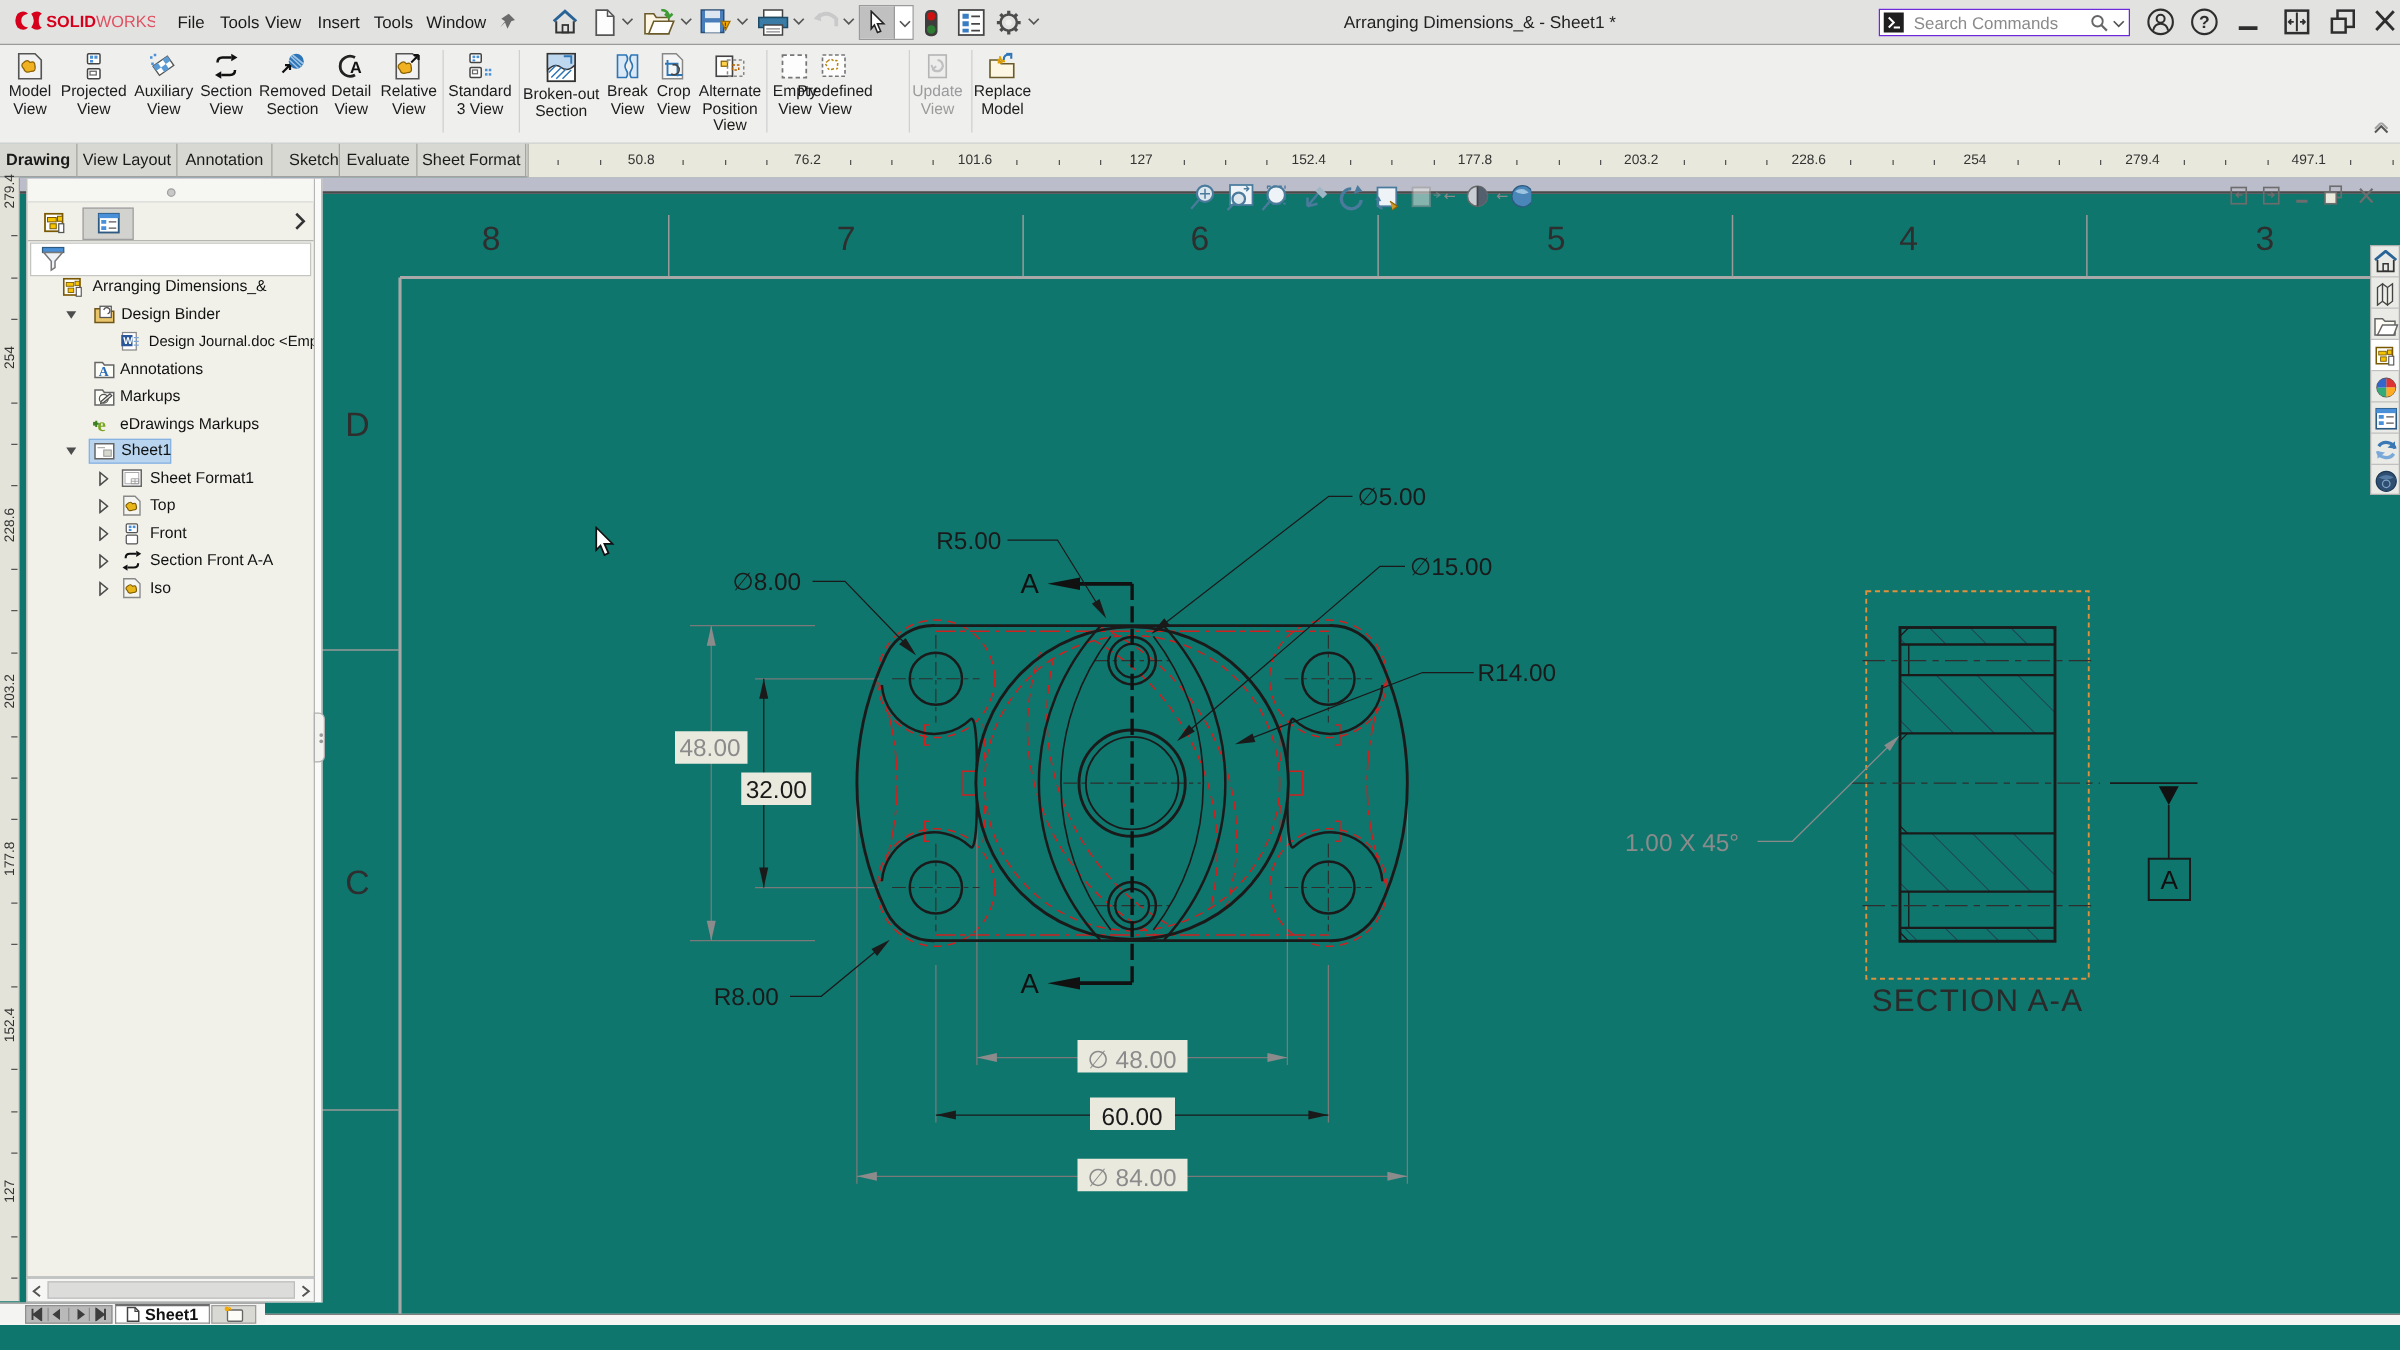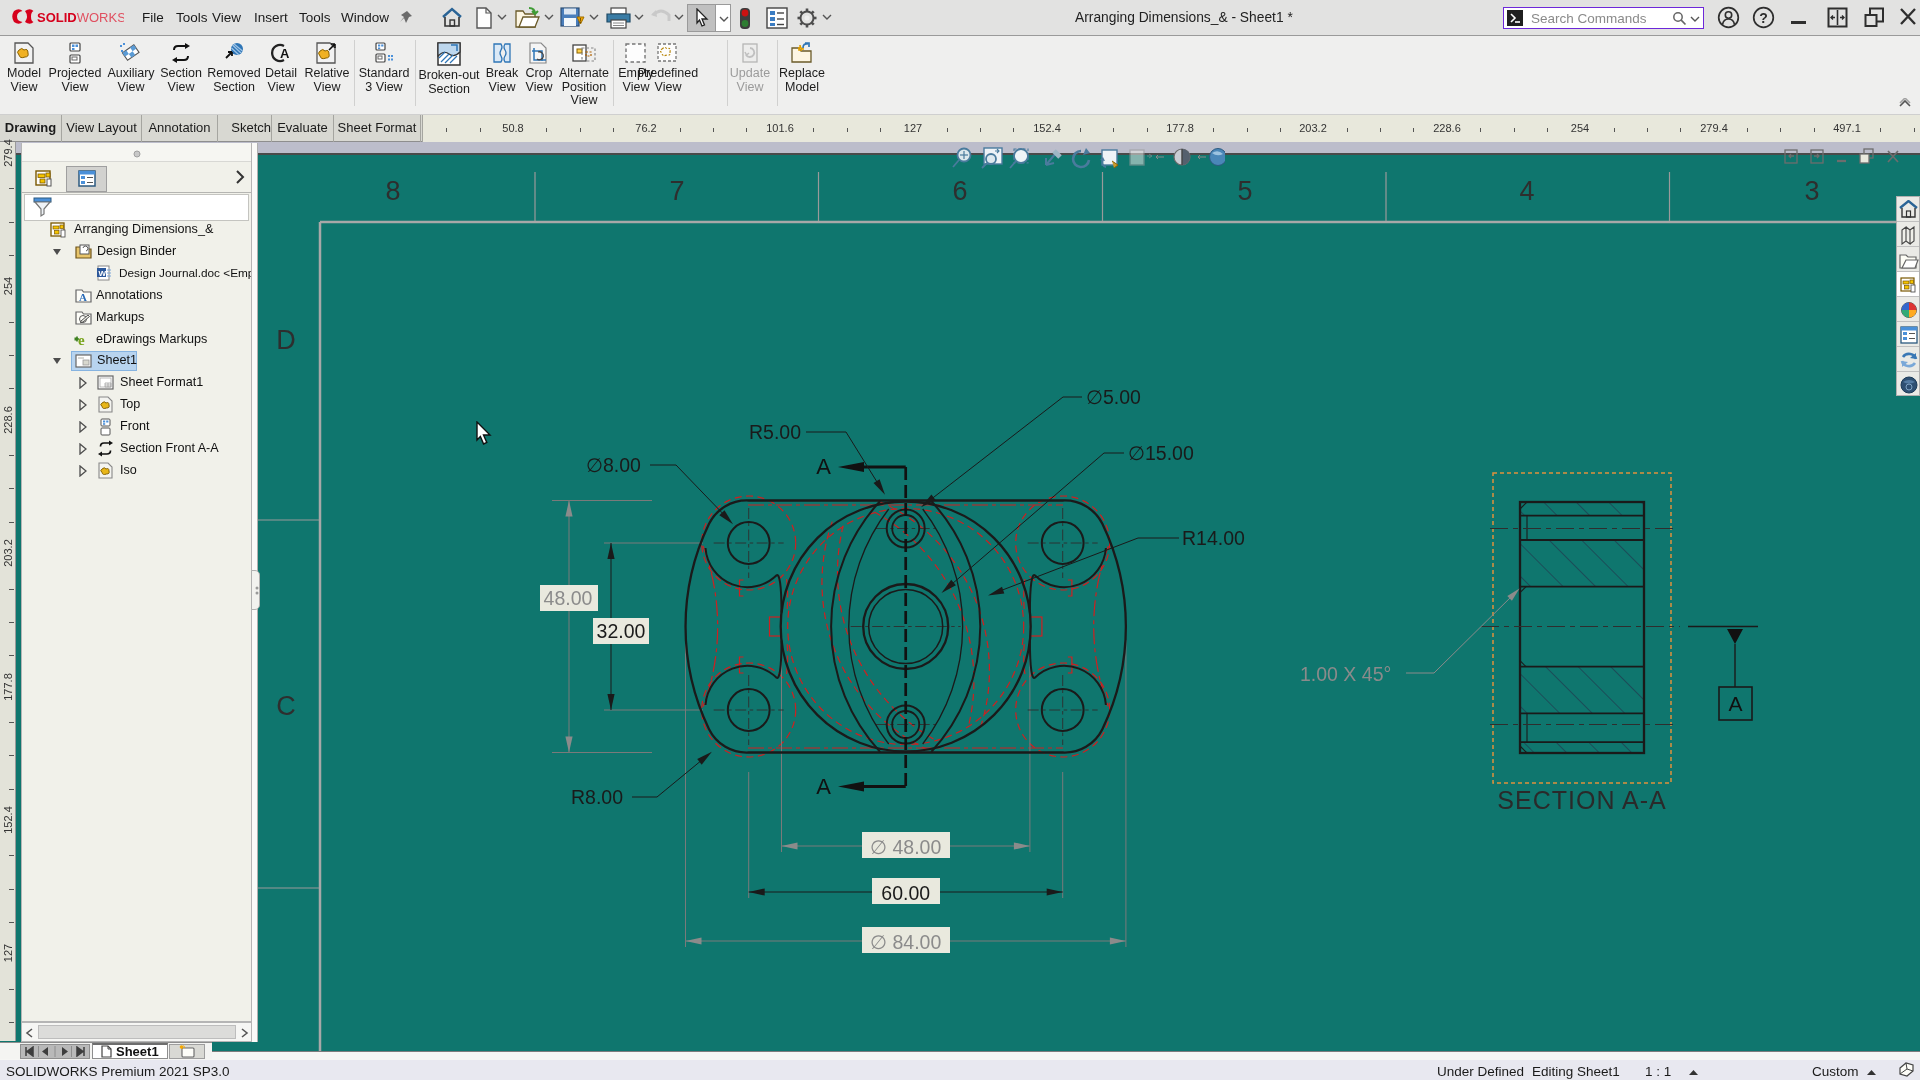--- a/index.html
+++ b/index.html
@@ -866,30 +866,13 @@
         <path d="M8 1 V4 H11" fill="none" stroke="#444" stroke-width="1"></path>
       </svg>
     <span class="abs" style="left:116px;top:1px;font-size:13px;font-weight:bold;color:#111;">Sheet1</span>
     <div class="abs" style="left:169px;top:1px;width:36px;height:15px;background:#d9d9d4;border:1px solid #9e9e9e;"></div>
     <svg class="abs" style="left:178px;top:2px;" width="18" height="13" viewBox="0 0 18 13">
         <rect x="4" y="3" width="12" height="9" rx="1" fill="#fdfdf8" stroke="#666" stroke-width="1.1"></rect>
         <path d="M3 1 l2 2 -2 0 Z M5.5 0.5 l1.5 2.5" fill="#f5a800" stroke="#f5a800"></path>
         <circle cx="3.5" cy="2" r="1.8" fill="#f5a800"></circle>
       </svg>
   </div>
-  <div id="statusbar">
-    <span class="abs" style="left:6px;top:4px;">SOLIDWORKS Premium 2021 SP3.0</span>
-    <span class="abs" style="left:1437px;top:4px;">Under Defined</span>
-    <span class="abs" style="left:1532px;top:4px;">Editing Sheet1</span>
-    <span class="abs" style="left:1645px;top:4px;">1 : 1</span>
-    <svg class="abs" style="left:1688px;top:9px;" width="11" height="7">
-        <path d="M1 6 L5.5 1 L10 6 Z" fill="#333"></path>
-      </svg>
-    <span class="abs" style="left:1812px;top:4px;">Custom</span>
-    <svg class="abs" style="left:1866px;top:9px;" width="11" height="7">
-        <path d="M1 6 L5.5 1 L10 6 Z" fill="#333"></path>
-      </svg>
-    <svg class="abs" style="left:1898px;top:2px;" width="17" height="16" viewBox="0 0 17 16">
-        <path d="M2 6 L8 1 L15 3 L15 9 L9 14 L2 12 Z" fill="#fdfdf8" stroke="#444" stroke-width="1.2"></path>
-        <path d="M8 1 L9 7 L15 9 M9 7 L2 12" fill="none" stroke="#444" stroke-width="1"></path>
-      </svg>
-  </div>
 </div>
 
 </body></html>

